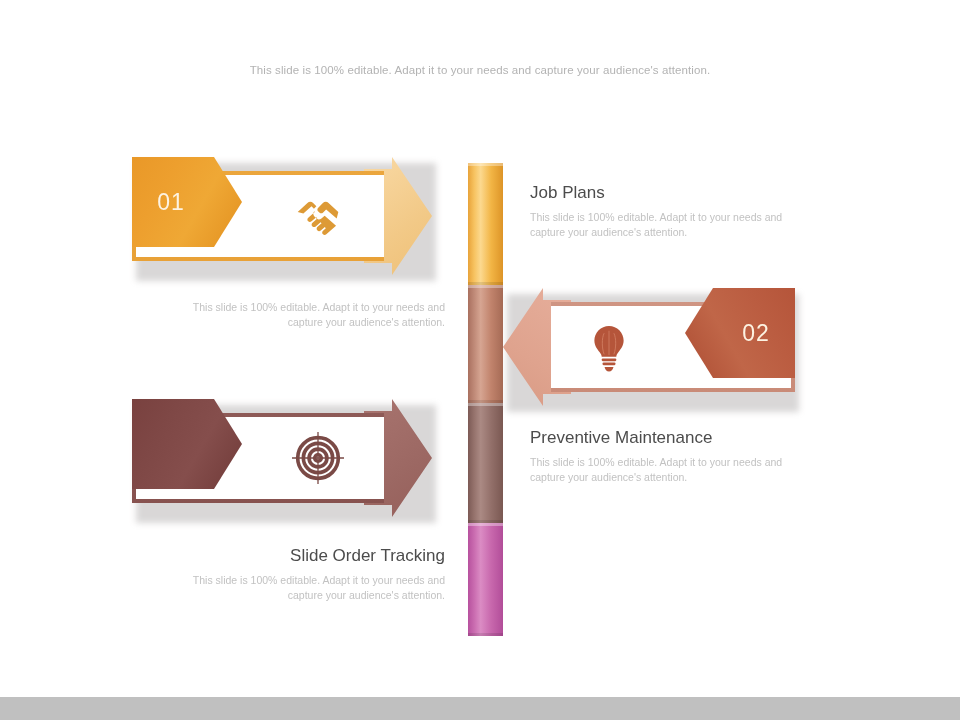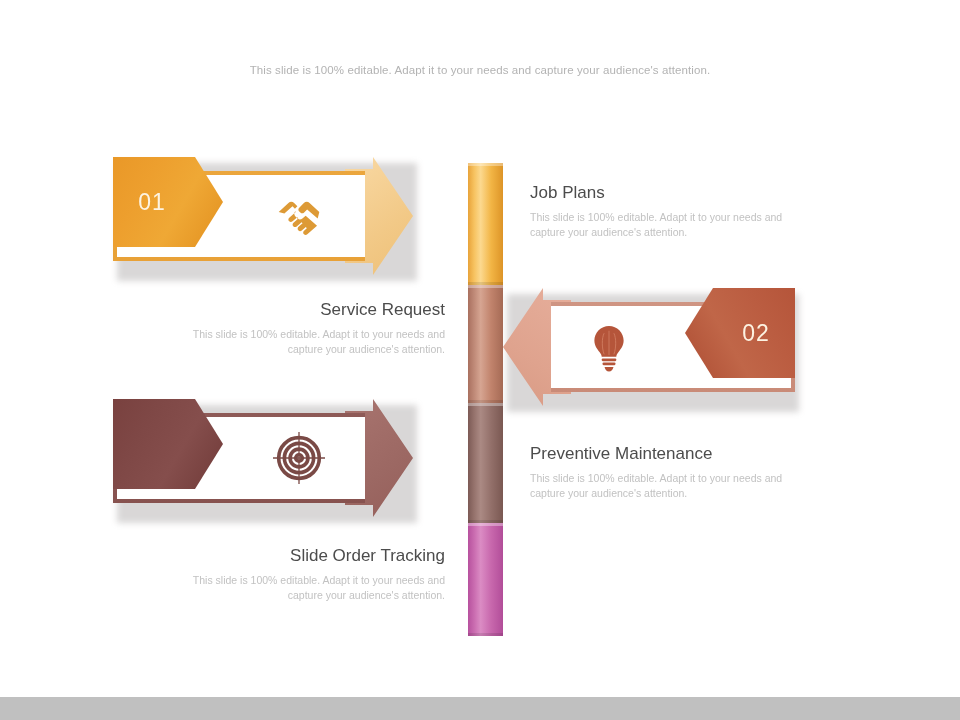--- a/index.html
+++ b/index.html
@@ -68,21 +68,21 @@
     z-index:4;
   }
   .arrow .icon {
     position:absolute; top:50%; transform:translateY(-50%);
     width:52px; height:52px; z-index:5;
     display:flex; align-items:center; justify-content:center;
   }
   .arrow .icon svg { width:100%; height:100%; display:block; }
 
   
-  .arrow.right { left:113px; width:300px; }
+  .arrow.right { left:132px; width:300px; }
   .arrow.right .head {
     right:0;
     clip-path:polygon(0 12px, 28px 12px, 28px 0, 68px 59px, 28px 118px, 28px 106px, 0 106px);
   }
   .arrow.right .bar { left:0; right:48px; }
   .arrow.right .frame { clip-path:polygon(0 0,100% 0,100% 100%,0 100%); }
   .arrow.right .inner { left:4px; right:0; }
   .arrow.right .numblock { left:0; clip-path:polygon(0 0, 82px 0, 110px 45px, 82px 90px, 0 90px); }
   .arrow.right .num { left:0; }
   .arrow.right .icon { left:160px; }
@@ -120,21 +120,21 @@
   .txt { position:absolute; width:290px; }
   .txt .heading {
     font-size:17px; color:#4c4c4c; margin-bottom:7px; white-space:nowrap;
   }
   .txt .desc { font-size:10.5px; color:#c2c2c2; line-height:1.42; }
   .txt.ta-left  { text-align:left;  left:530px; }
   .txt.ta-right { text-align:right; left:155px; }
 
   .t1 { top:183px; }
   .t2 { top:300px; }
-  .t3 { top:428px;margin-top:16px; }
+  .t3 { top:428px; }
   .t4 { top:546px; }
 
   
   .footer {
     position:absolute; left:0; top:697px; width:960px; height:23px;
     background:#c0c0c0;
   }
 </style>
 </head>
 <body>
@@ -210,21 +210,20 @@
         </g>
         <g stroke="#d98a6e" stroke-width="1.1" fill="none" opacity=".75">
           <path d="M32 12 v30"></path>
             <path d="M26 15 c-3 6-3 18 0 26"></path>
             <path d="M38 15 c3 6 3 18 0 26"></path>
         </g>
       </svg>
     </div>
   </div>
   <div class="txt ta-right t2">
-    <div class="heading">Service Request</div>
     <div class="desc">This slide is 100% editable. Adapt it to your needs and capture your audience's attention.</div>
   </div>
 
   <div class="arrow right r3" style="top:399px;">
     <div class="shadow"></div>
     <div class="head"></div>
     <div class="bar">
       <div class="frame"></div>
         <div class="inner"></div>
     </div>

